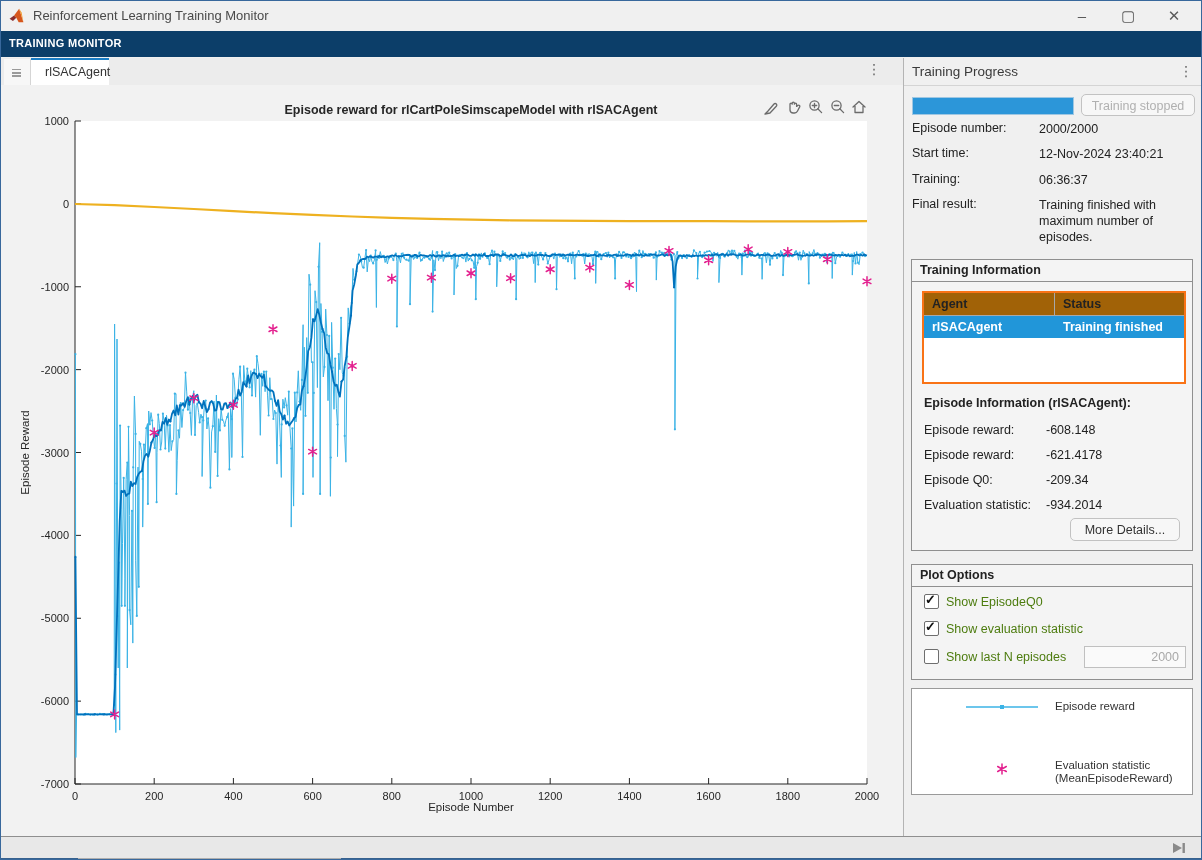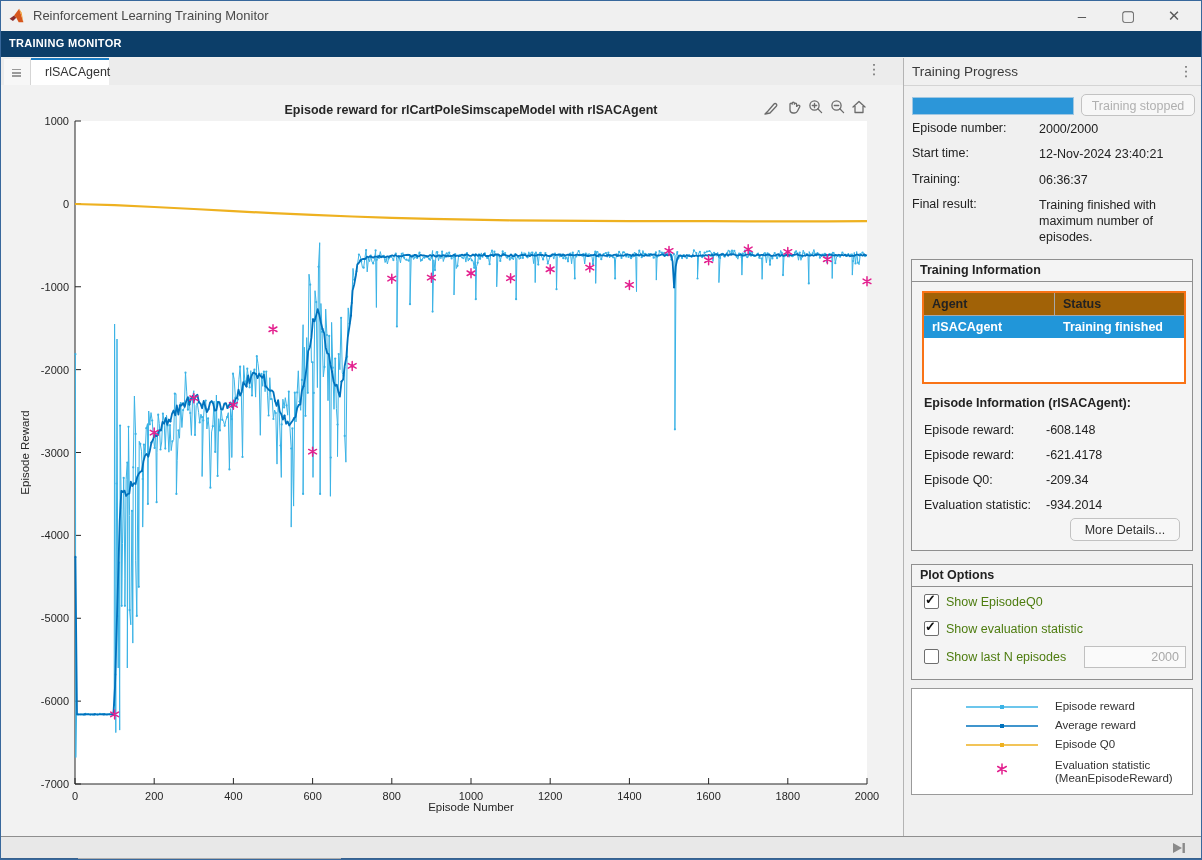--- a/index.html
+++ b/index.html
@@ -666,34 +666,20 @@
   </div>
 
   <div class="pbox legendbox" style="top:630px;height:107px">
     <div class="lrow" style="top:9px">
       <svg class="sample" width="80" height="14">
           <line x1="4" y1="7" x2="76" y2="7" stroke="#3bb3e6" stroke-width="1.6"></line>
           <rect x="38" y="5" width="4" height="4" fill="#3bb3e6"></rect>
         </svg>
       <span class="ltext">Episode reward</span>
     </div>
-    <div class="lrow" style="top:28px">
-      <svg class="sample" width="80" height="14">
-          <line x1="4" y1="7" x2="76" y2="7" stroke="#0072bd" stroke-width="1.6"></line>
-          <rect x="38" y="5" width="4" height="4" fill="#0072bd"></rect>
-        </svg>
-      <span class="ltext">Average reward</span>
-    </div>
-    <div class="lrow" style="top:47px">
-      <svg class="sample" width="80" height="14">
-          <line x1="4" y1="7" x2="76" y2="7" stroke="#eeb120" stroke-width="1.6"></line>
-          <rect x="38" y="5" width="4" height="4" fill="#eeb120"></rect>
-        </svg>
-      <span class="ltext">Episode Q0</span>
-    </div>
     <div class="lrow" style="top:68px;height:28px">
       <svg class="sample" width="80" height="20">
           <path d="M40 5L40 15M35.7 7.5L44.3 12.5M35.7 12.5L44.3 7.5" stroke="#e3218f" stroke-width="1.5" stroke-linecap="round"></path>
         </svg>
       <span class="ltext"><span>Evaluation statistic</span><br><span>(MeanEpisodeReward)</span></span>
     </div>
   </div>
 </div>
 
 <div class="statusbar"></div>

